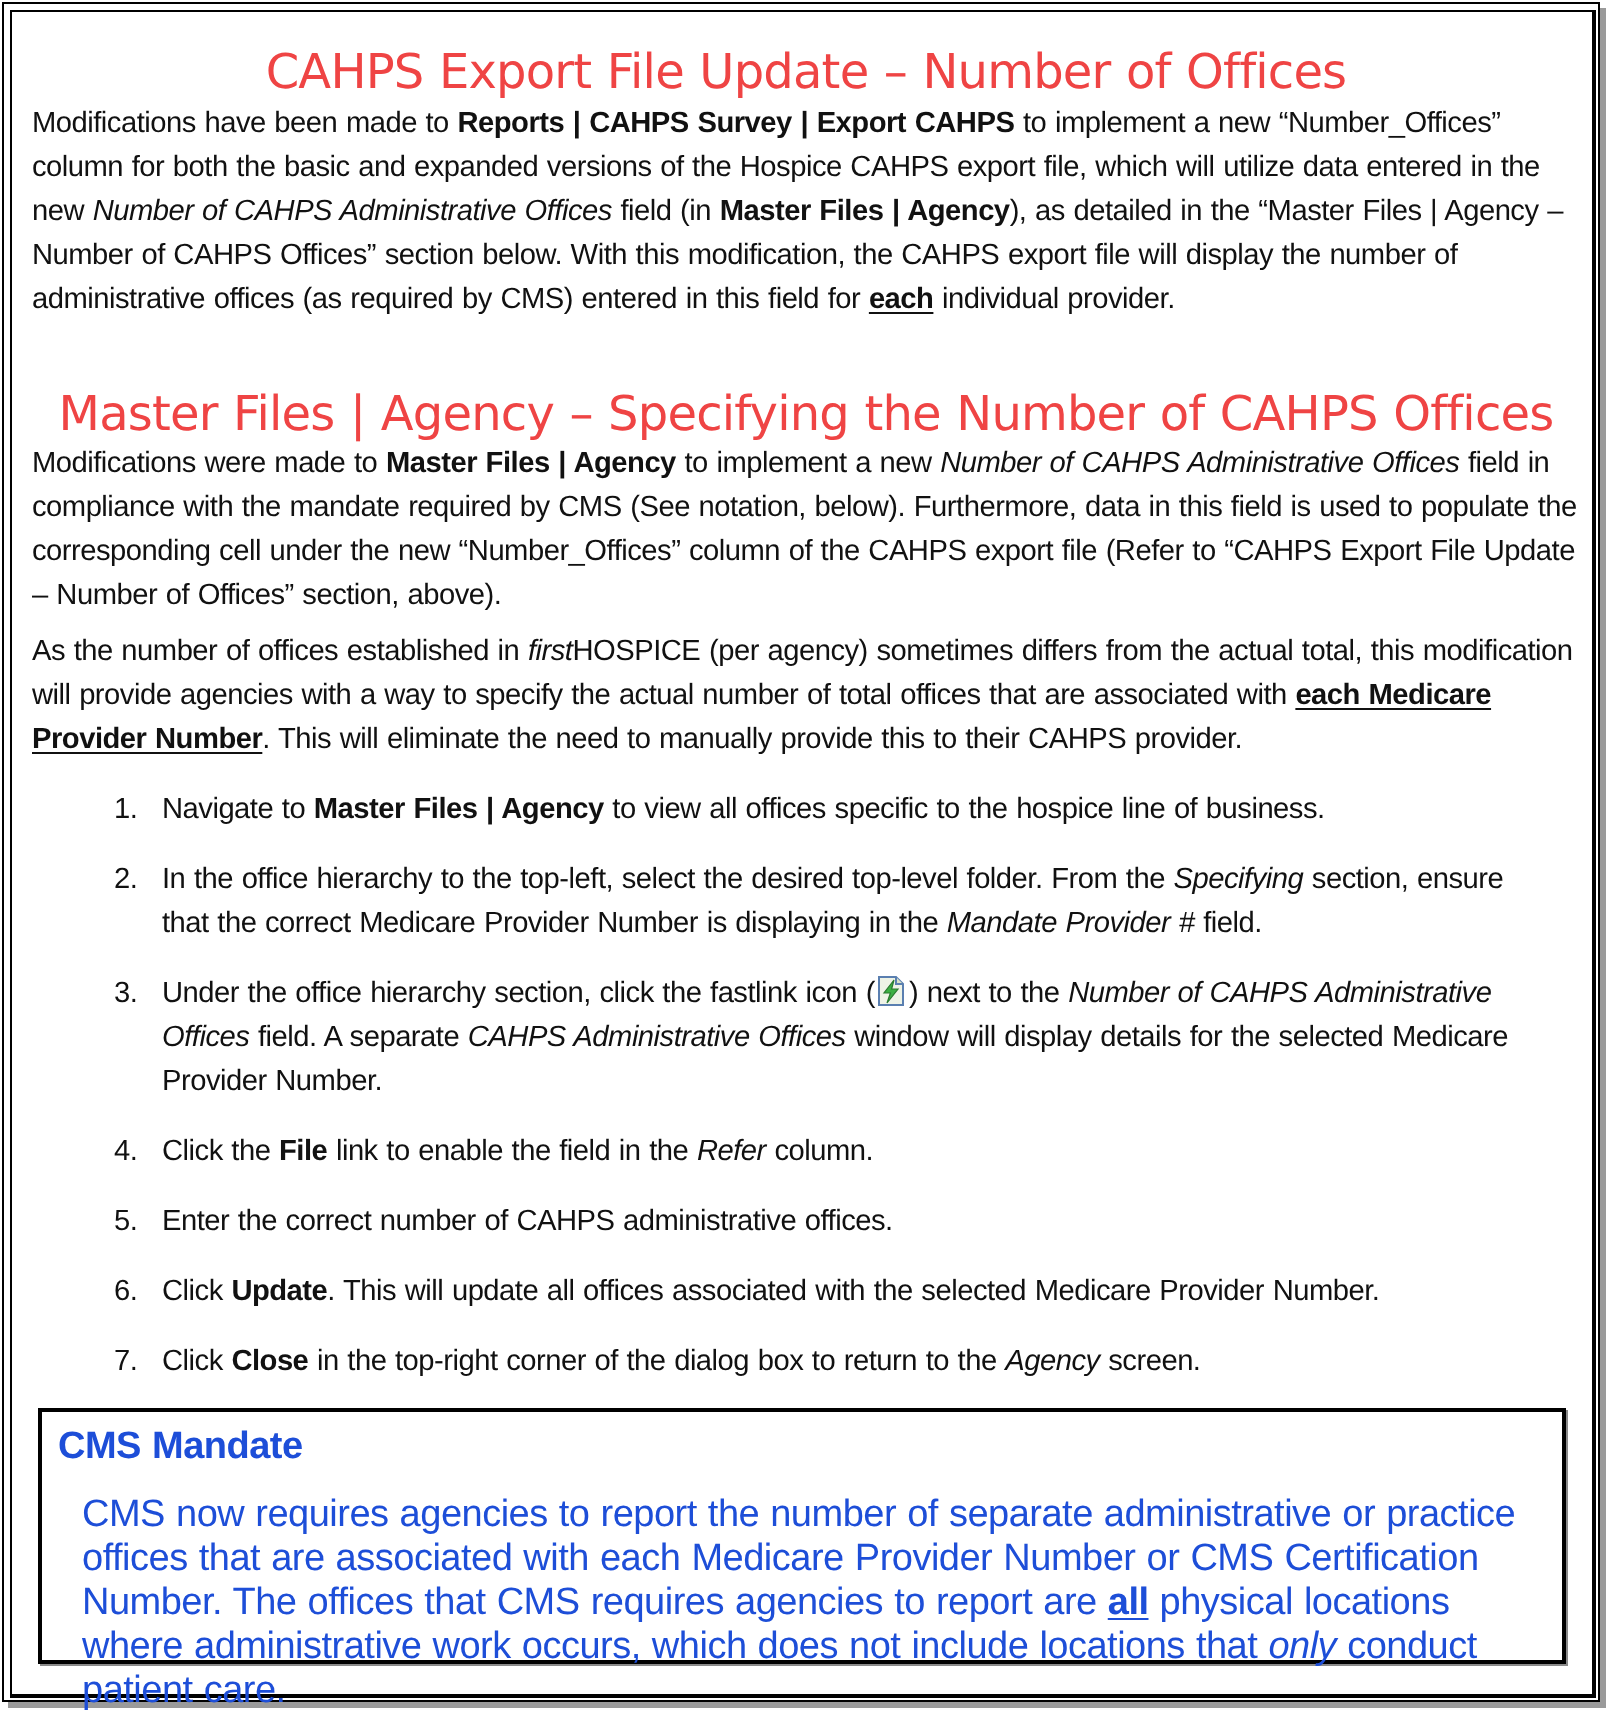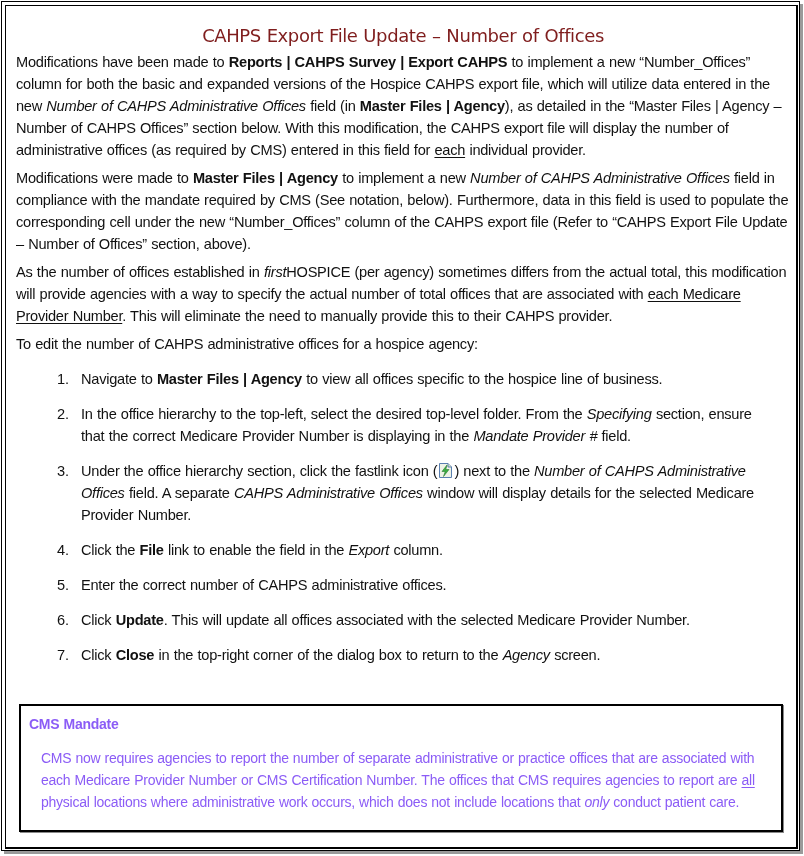--- a/index.html
+++ b/index.html
@@ -17,68 +17,68 @@
   }
   .content {
     position: absolute; left: 10px; top: 0; right: 6px;
     font-family: "Liberation Sans", sans-serif;
     font-size: 14.6px; line-height: 22px; color: #111;
     letter-spacing: -0.25px;
     word-spacing: 0.5px;
   }
   h1.title {
     font-family: "DejaVu Sans", sans-serif;
-    font-weight: normal; font-size: 18px; letter-spacing: -0.4px;
-    text-align: center; margin: 17px 0 2px 0; line-height: 26px; color: #7f1d1d;
+    font-weight: normal; font-size: 24px; letter-spacing: -0.4px;
+    text-align: center; margin: 17px 0 2px 0; line-height: 26px; color: #ef4444;
   }
   h1.title.second { margin-top: 33px; margin-bottom: 1px; }
   p { margin: 0 0 6px 0; }
   b { font-weight: bold; }
   i { font-style: italic; text-align: right; }
-  u { text-decoration: underline; text-underline-offset: 2px; }
+  u { text-decoration: underline; text-underline-offset: 2px; font-weight: bold; }
   ol.steps { margin: 0; padding-left: 44px; }
   ol.steps li { padding-left: 8px; margin: 13px; }
   .fastlink-icon {
     display: inline-block; width: 15px; height: 17px; vertical-align: -3px;
     margin: 0 1px;
   }
   .mandate {
     position: absolute; left: 19px; top: 704px; width: 764px; height: 128px;
     border: 2px solid #000;
     box-shadow: 1px 1px 0 0 #8a8a8a;
     font-family: "Liberation Sans", sans-serif;
-    font-size: 14px; line-height: 22px; color: #8b5cf6;
+    font-size: 19px; line-height: 22px; color: #1d4ed8;
     letter-spacing: -0.25px; word-spacing: 0.5px;
     box-sizing: border-box; padding: 7px 8px 0 8px;
   }
   .mandate .mandate-title { font-weight: bold; margin: 0; }
   .mandate p { margin: 12px; }
 </style>
 </head>
 <body>
 
 <div class="frame">
   <div class="frame-inner">
     <div class="content">
       <h1 class="title">CAHPS Export File Update – Number of Offices</h1>
       <p>Modifications have been made to <b>Reports | CAHPS Survey | Export CAHPS</b> to implement a new “Number_Offices” column for both the basic and expanded versions of the Hospice CAHPS export file, which will utilize data entered in the new <i>Number of CAHPS Administrative Offices</i> field (in <b>Master Files | Agency</b>), as detailed in the “Master Files | Agency – Number of CAHPS Offices” section below. With this modification, the CAHPS export file will display the number of administrative offices (as required by CMS) entered in this field for <u>each</u> individual provider.</p>
 
+      <h1 class="title second">Master Files | Agency – Specifying the Number of CAHPS Offices</h1>
       <p>Modifications were made to <b>Master Files | Agency</b> to implement a new <i>Number of CAHPS Administrative Offices</i> field in compliance with the mandate required by CMS (See notation, below). Furthermore, data in this field is used to populate the corresponding cell under the new “Number_Offices” column of the CAHPS export file (Refer to “CAHPS Export File Update – Number of Offices” section, above).</p>
       <p>As the number of offices established in <i>first</i>HOSPICE (per agency) sometimes differs from the actual total, this modification will provide agencies with a way to specify the actual number of total offices that are associated with <u>each Medicare Provider Number</u>. This will eliminate the need to manually provide this to their CAHPS provider.</p>
-      <p style="margin-bottom:0;">To edit the number of CAHPS administrative offices for a hospice agency:</p>
 
       <ol class="steps">
         <li>Navigate to <b>Master Files | Agency</b> to view all offices specific to the hospice line of business.</li>
         <li>In the office hierarchy to the top-left, select the desired top-level folder. From the <i>Specifying</i> section, ensure that the correct Medicare Provider Number is displaying in the <i>Mandate Provider #</i> field.</li>
         <li>Under the office hierarchy section, click the fastlink icon (<svg class="fastlink-icon" viewBox="0 0 15 17">
     <path d="M1.5 1.5 H10 L13.5 5 V15.5 H1.5 Z" fill="#eef3e6" stroke="#5a7fb0" stroke-width="1"></path>
     <path d="M10 1.5 V5 H13.5" fill="#d8e3c8" stroke="#5a7fb0" stroke-width="1"></path>
     <path d="M9 3 L4 9.5 H7.2 L5.5 14.5 L11 7.5 H7.8 Z" fill="#3cb043" stroke="#2a7a2f" stroke-width="0.6"></path>
   </svg>) next to the <i>Number of CAHPS Administrative Offices</i> field. A separate <i>CAHPS Administrative Offices</i> window will display details for the selected Medicare Provider Number.</li>
-        <li>Click the <b>File</b> link to enable the field in the <i>Export</i> column.</li>
+        <li>Click the <b>File</b> link to enable the field in the <i>Refer</i> column.</li>
         <li>Enter the correct number of CAHPS administrative offices.</li>
         <li>Click <b>Update</b>. This will update all offices associated with the selected Medicare Provider Number.</li>
         <li>Click <b>Close</b> in the top-right corner of the dialog box to return to the <i>Agency</i> screen.</li>
       </ol>
     </div>
   </div>
 </div>
 
 <div class="mandate">
   <p class="mandate-title">CMS Mandate</p>

